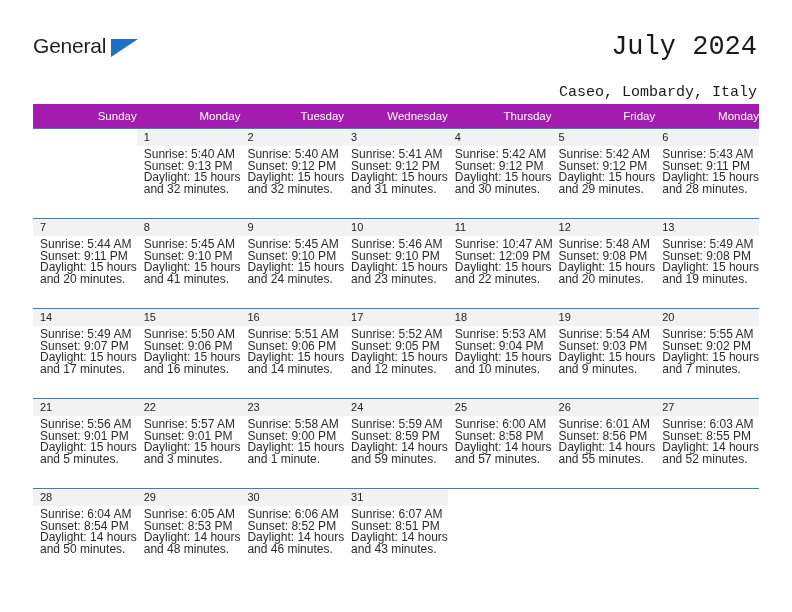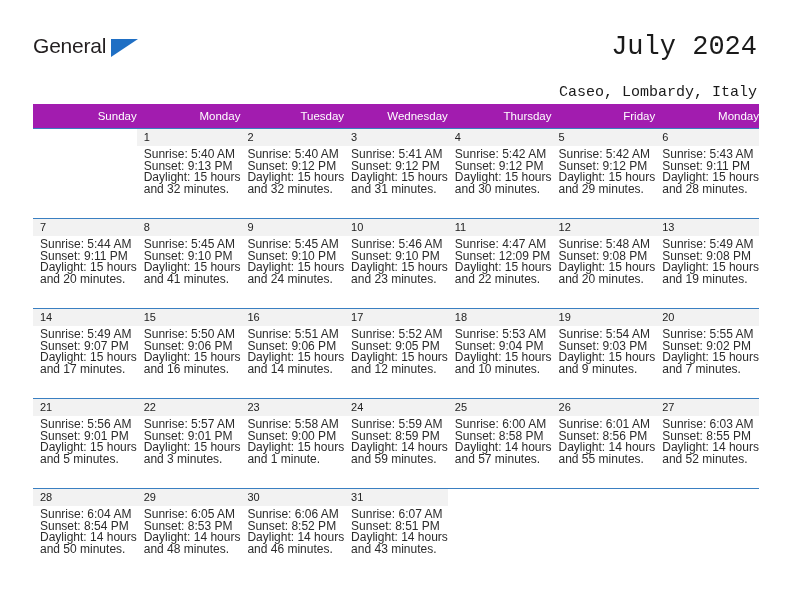--- a/index.html
+++ b/index.html
@@ -286,21 +286,21 @@
                 <div>Sunset: 9:10 PM</div>
                 <div>Daylight: 15 hours</div>
                 <div>and 23 minutes.</div>
               </div>
             </div>
           </td>
           <td>
             <div class="daycell">
               <div class="daynum-band">11</div>
               <div class="day-info">
-                <div>Sunrise: 4:47 AM</div>
+                <div>Sunrise: 10:47 AM</div>
                 <div>Sunset: 12:09 PM</div>
                 <div>Daylight: 15 hours</div>
                 <div>and 22 minutes.</div>
               </div>
             </div>
           </td>
           <td>
             <div class="daycell">
               <div class="daynum-band">12</div>
               <div class="day-info">

